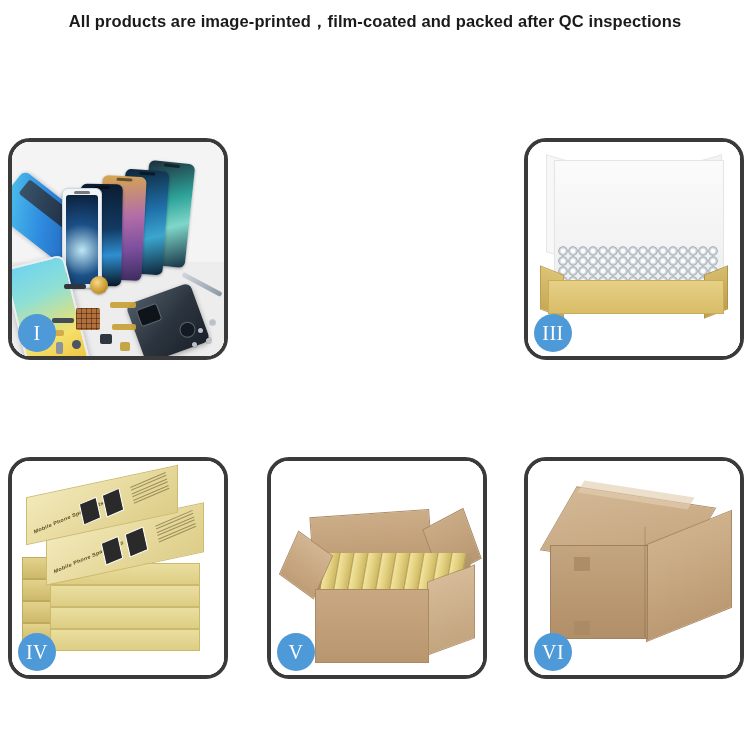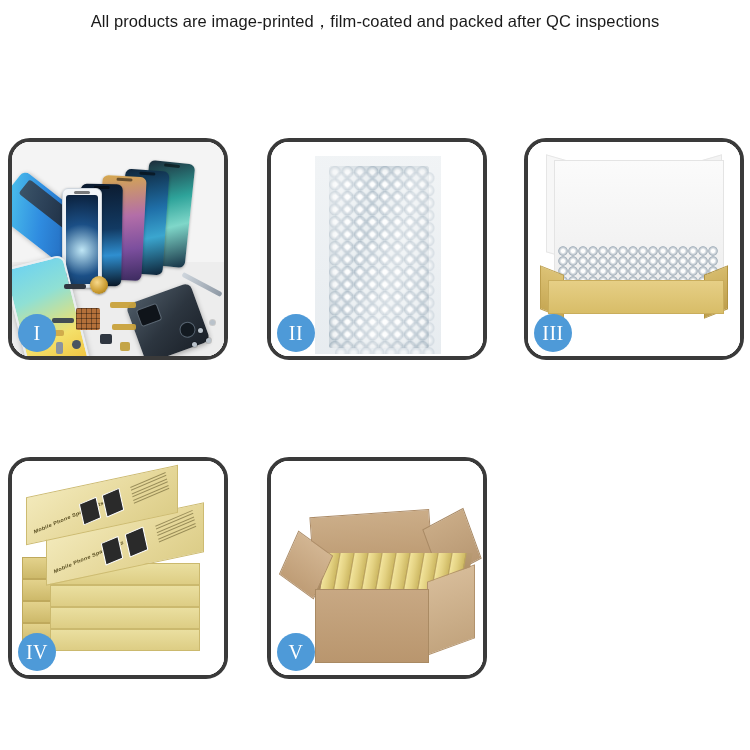--- a/index.html
+++ b/index.html
@@ -30,21 +30,21 @@
     font-weight: 400;
     letter-spacing: 1.2px;
     color: #111111;
     font-family: "Liberation Sans", sans-serif;
     line-height: 1.05;
   }
   .page-subtitle {
     margin: 0;
     padding-top: 11px;
     font-size: 16.5px;
-    font-weight: 400;
+    font-weight: 700;
     color: #1a1a1a;
     letter-spacing: 0.1px;
     font-family: "Liberation Sans", sans-serif;
   }
 
   
   .grid {
     position: absolute;
     left: 8px;
     top: 138px;
@@ -450,30 +450,20 @@
       <div class="chiplet ch5"></div>
       <div class="tweez"></div>
       <div class="screw sc1"></div>
       <div class="screw sc2"></div>
       <div class="screw sc3"></div>
       <div class="screw sc4"></div>
     </div>
     <div class="badge">I</div>
   </div>
 
-  <div class="panel r1 c2">
-    <div class="stage">
-      <div class="p2-bg"></div>
-      <div class="bw-sheet"></div>
-      <div class="bw-core"></div>
-      <div class="bw-core2"></div>
-      <div class="bw-gloss"></div>
-    </div>
-    <div class="badge">II</div>
-  </div>
 
   <div class="panel r1 c3">
     <div class="stage">
       <div class="p3-bg"></div>
       <div class="mb-lid-l"></div>
       <div class="mb-lid-r"></div>
       <div class="mb-backwall"></div>
       <div class="mb-inner"></div>
       <div class="mb-side-l"></div>
       <div class="mb-side-r"></div>
@@ -547,14 +537,27 @@
         <div class="yroll" style="left:112px;"></div>
         <div class="yroll" style="left:126px;"></div>
       </div>
       <div class="flap-left"></div>
       <div class="cart-side"></div>
       <div class="cart-front"></div>
     </div>
     <div class="badge">V</div>
   </div>
 
+  <div class="panel r2 c3">
+    <div class="stage">
+      <div class="p6-bg"></div>
+      <div class="sc-top"></div>
+      <div class="sc-tape"></div>
+      <div class="sc-side"></div>
+      <div class="sc-front"></div>
+      <div class="sc-seam"></div>
+      <div class="sc-tab1"></div>
+      <div class="sc-tab2"></div>
+    </div>
+    <div class="badge">VI</div>
+  </div>
 
 </div>
 
 </body></html>

